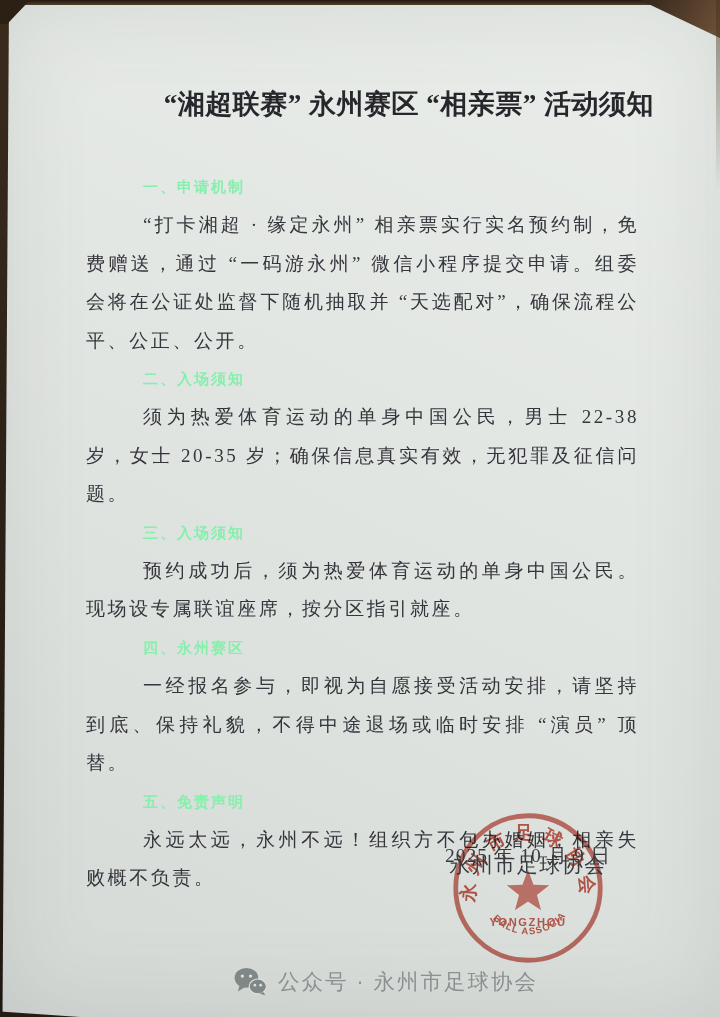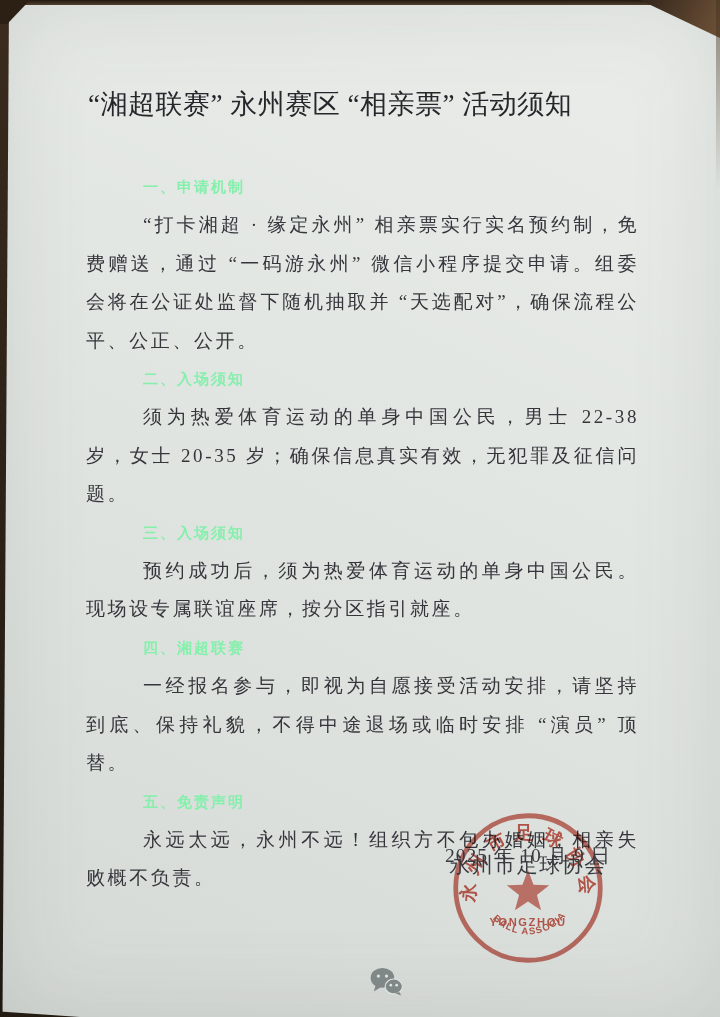--- a/index.html
+++ b/index.html
@@ -28,22 +28,22 @@
                 background:linear-gradient(115deg,#33251a,#6e5238);
                 clip-path:polygon(0 0, 100% 0, 100% 100%); }
   .edge-right-shade { top:0; right:0; width:4px; height:190px;
                 background:linear-gradient(to bottom, rgba(70,52,34,.55), rgba(70,52,34,0)); }
   .corner-bl  { bottom:0; left:0; width:80px; height:8px; background:#241b13;
                 clip-path:polygon(0 30%, 100% 100%, 0 100%); }
 
   
   .title {
     position:absolute; z-index:2; top:86px; left:88px; right:66px;
-    text-align:left; white-space:nowrap;
-    font-family:"Liberation Serif", serif; font-weight:normal;
+    text-align:right; white-space:nowrap;
+    font-family:"Liberation Serif", serif; font-weight:bold;
     font-size:27px; letter-spacing:.5px; color:#26262b;
   }
   .doc {
     position:absolute; z-index:2; top:168px; left:86px; width:553px;
     font-size:19px; line-height:38.4px; letter-spacing:2.6px;
     color:#35363b; text-align:justify;
   }
   .sec-h {
     font-family:Liberation Serif, serif; font-weight:bold;
     font-size:15px; letter-spacing:2px; color:#86efac;
@@ -89,21 +89,21 @@
 
   <h1 class="title">“湘超联赛” 永州赛区 “相亲票” 活动须知</h1>
 
   <div class="doc">
     <h2 class="sec-h">一、申请机制</h2>
     <p class="sec-p">“打卡湘超 · 缘定永州” 相亲票实行实名预约制，免费赠送，通过 “一码游永州” 微信小程序提交申请。组委会将在公证处监督下随机抽取并 “天选配对”，确保流程公平、公正、公开。</p>
     <h2 class="sec-h">二、入场须知</h2>
     <p class="sec-p">须为热爱体育运动的单身中国公民，男士 22-38 岁，女士 20-35 岁；确保信息真实有效，无犯罪及征信问题。</p>
     <h2 class="sec-h">三、入场须知</h2>
     <p class="sec-p">预约成功后，须为热爱体育运动的单身中国公民。现场设专属联谊座席，按分区指引就座。</p>
-    <h2 class="sec-h">四、湘超联赛</h2>
+    <h2 class="sec-h">四、永州赛区</h2>
     <p class="sec-p">一经报名参与，即视为自愿接受活动安排，请坚持到底、保持礼貌，不得中途退场或临时安排 “演员” 顶替。</p>
     <h2 class="sec-h">五、免责声明</h2>
     <p class="sec-p">永远太远，永州不远！组织方不包办婚姻，相亲失败概不负责。</p>
   </div>
 
   <svg class="stamp" viewBox="0 0 160 160">
     <defs>
       <path id="arcTop" d="M 31.5 96.5 A 50 50 0 1 1 128.5 96.5" fill="none"></path>
       <path id="arcBottom" d="M 45.5 107.5 A 45 45 0 0 0 114.5 107.5" fill="none"></path>
     </defs>
@@ -125,15 +125,16 @@
     <svg class="wechat-icon" viewBox="0 0 36 32">
       <ellipse cx="13.5" cy="12" rx="13" ry="11" fill="#808787"></ellipse>
       <polygon points="6,20 4,27 12,22" fill="#808787"></polygon>
       <circle cx="9" cy="10" r="1.8" fill="#dfe3e0"></circle>
       <circle cx="18" cy="10" r="1.8" fill="#dfe3e0"></circle>
       <ellipse cx="26" cy="21.5" rx="9.5" ry="8.2" fill="#808787" stroke="#dfe3e0" stroke-width="1.2"></ellipse>
       <polygon points="32,27.5 34.5,31.5 27.5,29" fill="#808787"></polygon>
       <circle cx="22.8" cy="20" r="1.5" fill="#dfe3e0"></circle>
       <circle cx="29.2" cy="20" r="1.5" fill="#dfe3e0"></circle>
     </svg>
+    <span>公众号 · 永州市足球协会</span>
   </div>
 
 </div>
 
 </body></html>

